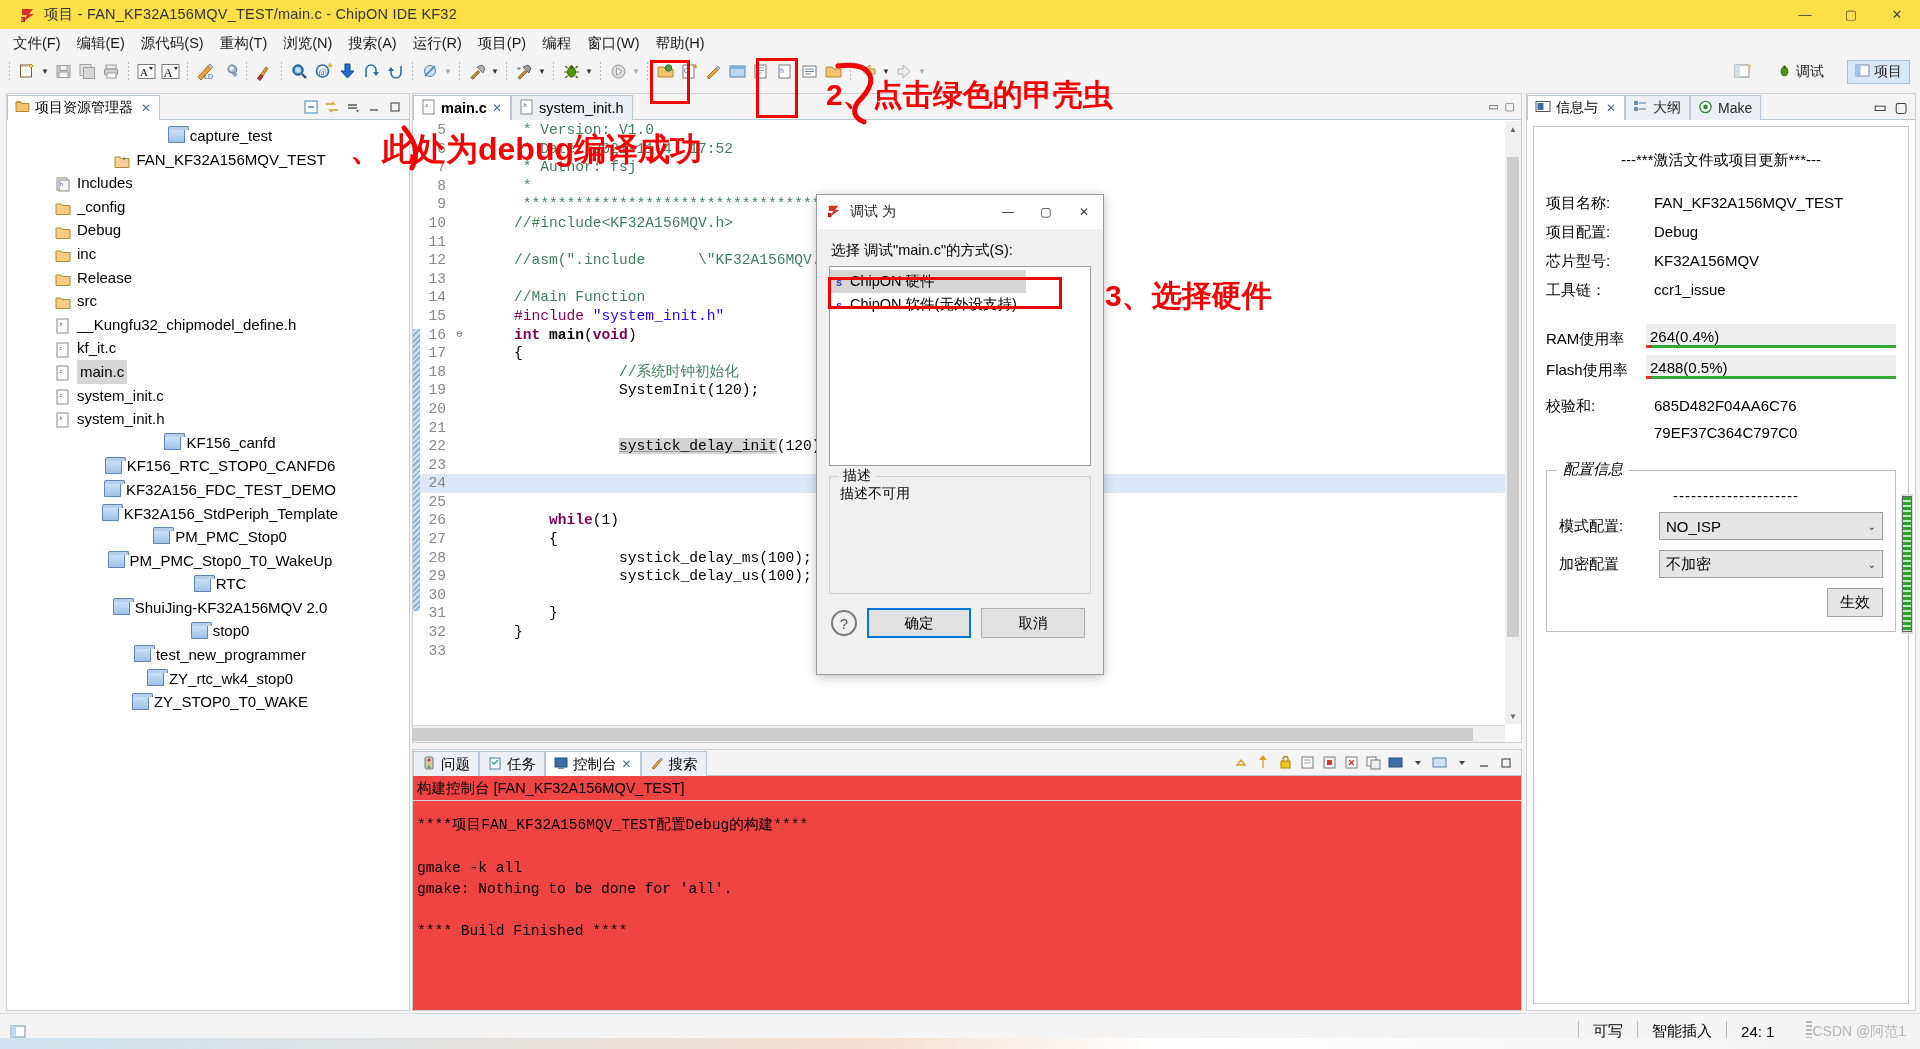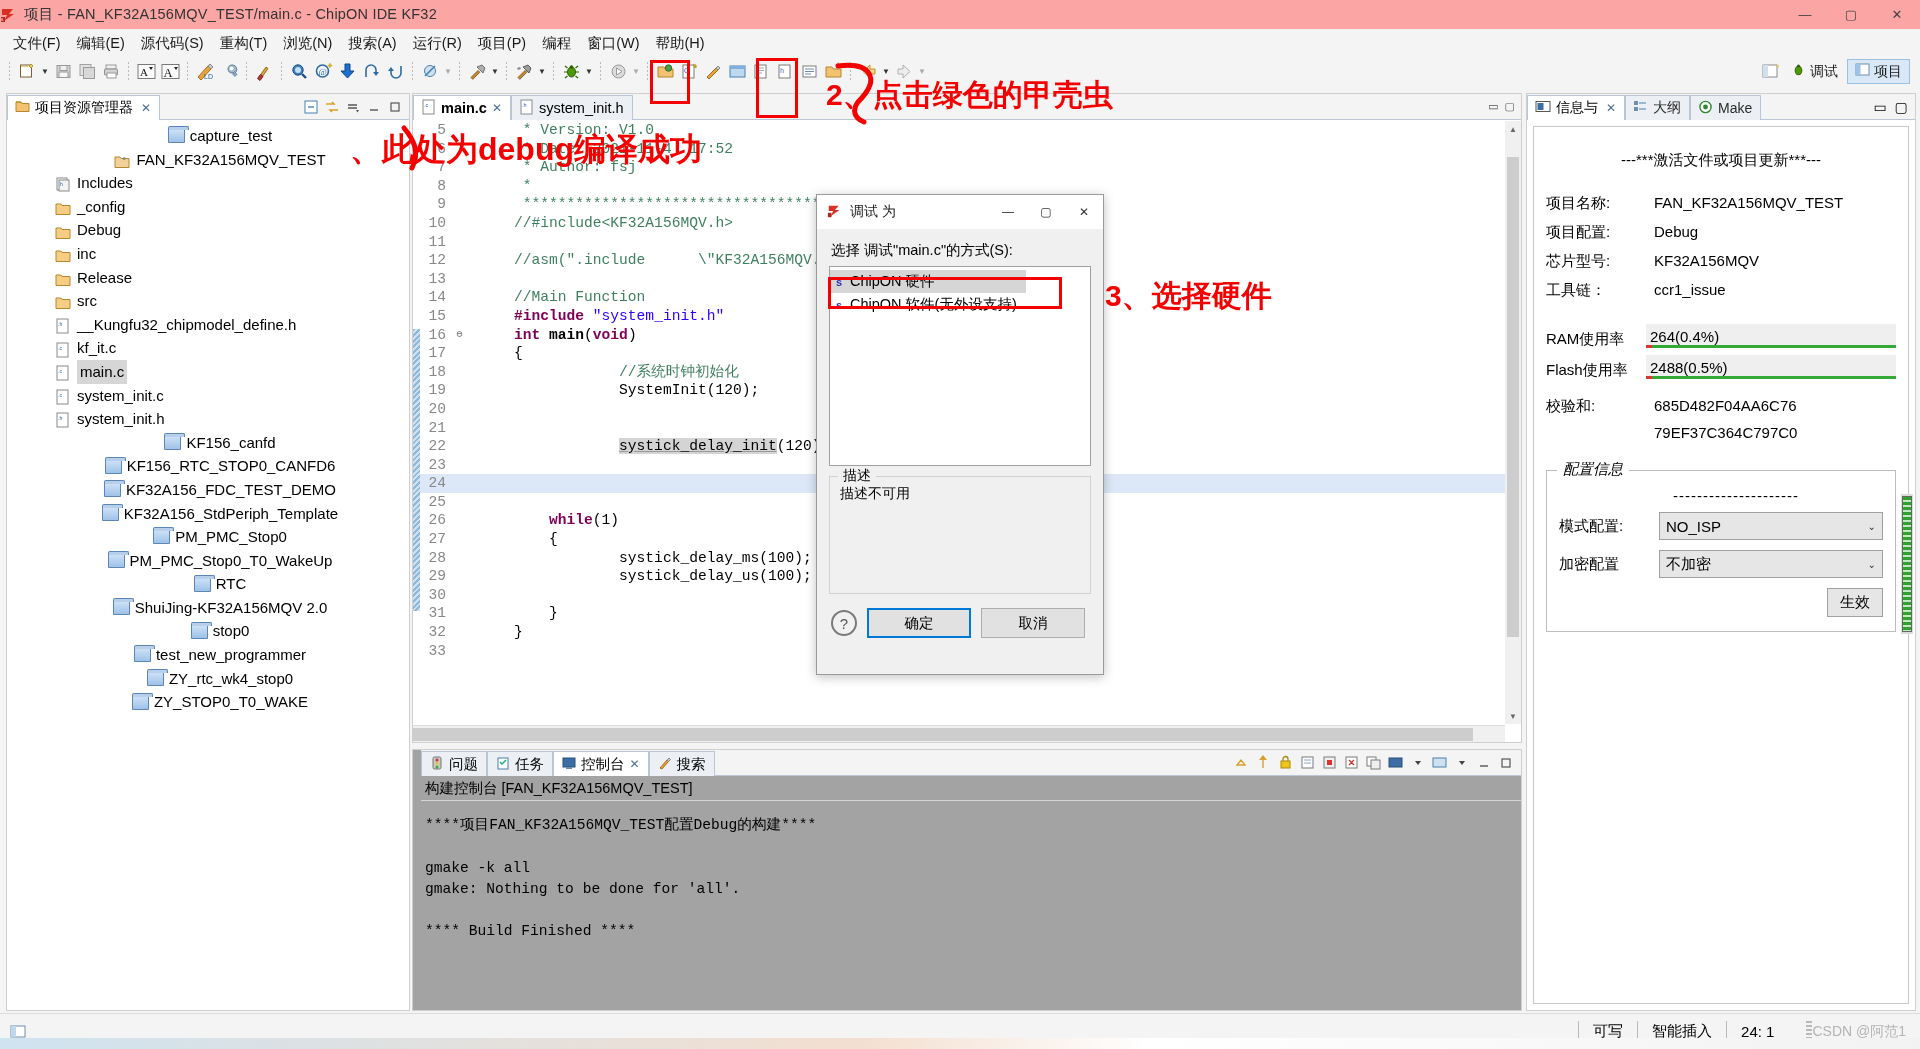--- a/index.html
+++ b/index.html
@@ -9,41 +9,41 @@
     overflow: hidden;
     font-family: "Liberation Sans", sans-serif;
     font-size: 14px;
     color: #000;
     background: #f0f0f0;
   }
   .app { position: relative; width: 1920px; height: 1049px; background: #f4f4f4; }
 
   
   .titlebar {
-    height: 30px; background: #fca5a5; display: flex; align-items: center;
-    padding-left: 0; border-bottom: 1px solid #f0f0f0;
+    height: 30px; background: #fde047; display: flex; align-items: center;
+    padding-left: 20px; border-bottom: 1px solid #f0f0f0;
   }
   .titlebar .tb-icon { width: 18px; height: 18px; margin-right: 6px; flex: 0 0 auto; }
   .titlebar .tb-text { font-size: 14.5px; color: #333; letter-spacing: .2px; }
   .win-controls { margin-left: auto; display: flex; height: 30px; }
   .win-btn { width: 46px; height: 30px; display: flex; align-items: center; justify-content: center; color: #444; font-size: 13px; }
 
   
   .menubar { height: 26px; background: #f4f4f4; display: flex; align-items: center; padding-left: 5px; }
   .menubar .mi { padding: 2px 8px; font-size: 14.5px; color: #1a1a1a; }
 
   
   .toolbar { height: 31px; background: #f4f4f4; display: flex; align-items: center; padding: 0 4px; position: relative; }
   .tb-group { display: flex; align-items: center; height: 26px; }
   .tb-sep { width: 1px; height: 20px; margin: 0 5px;
     background: repeating-linear-gradient(to bottom, #b9b9b9 0 2px, transparent 2px 4px); }
   .tb-item { width: 24px; height: 24px; display: flex; align-items: center; justify-content: center; }
   .tb-arrow { width: 12px; height: 24px; display: flex; align-items: center; justify-content: center; font-size: 8px; color: #333; }
   .tb-arrow.dim { color: #aaa; }
-  .tb-right { margin-left: auto; display: flex; align-items: center; gap: 2px; padding-right: 6px; font-family: Liberation Serif, serif; }
+  .tb-right { margin-left: auto; display: flex; align-items: center; gap: 16px; padding-right: 6px; }
   .persp-btn { display: flex; align-items: center; gap: 4px; padding: 2px 7px; font-size: 14px; color: #1a1a1a; }
   .persp-btn.active { background: #d9e8f7; border: 1px solid #9cc0e0; }
 
   
   .main { position: absolute; left: 0; top: 89px; right: 0; bottom: 36px; }
 
   
   .left-panel { position: absolute; left: 6px; top: 4px; width: 404px; bottom: 2px;
     background: #fff; border: 1px solid #cfcfcf; }
   .view-tabs { height: 26px; background: #f4f4f4; display: flex; align-items: stretch; position: relative;
@@ -82,31 +82,31 @@
     background: repeating-linear-gradient(135deg,#8fb8d9 0 2px,#cfe0ee 2px 4px); }
   .lines { font-family:"Liberation Mono", monospace; font-size:14.6px; line-height:18.6px; }
   .ln { display:flex; height:18.6px; white-space:pre; }
   .ln .no { width:40px; text-align:right; color:#888; flex:0 0 auto; padding-right:7px; }
   .ln .fold { width:13px; flex:0 0 auto; color:#666; font-size:10px; text-align:center; }
   .ln .src { flex:1;margin-left:48px; }
   .ln.cur { background:#dce8f7; }
   .cmt { color:#3f7f5f; }
   .kw { color:#7f0055; font-weight:bold; }
   .str { color:#2a00ff; }
-  .pp { color:#7f0055; font-weight:bold; }
+  .pp { color:#7f0055; font-weight:normal; }
   .hl { background:#d4d4d4; }
   .ul { text-decoration: underline; text-decoration-color:#999; }
   .hscroll { position:absolute; left:0; right:16px; bottom:0; height:17px; background:#f0f0f0; border-top:1px solid #ddd;}
   .hscroll .thumb { position:absolute; left:0; top:2px; height:13px; width: 1060px; background:#cdcdcd; }
   .vscroll { position:absolute; right:0; top:27px; bottom:18px; width:16px; background:#f0f0f0; }
   .vscroll .thumb { position:absolute; left:2px; top:36px; width:12px; height:480px; background:#cdcdcd; }
   .vs-arrow { position:absolute; left:0; width:16px; height:16px; display:flex; align-items:center; justify-content:center; font-size:8px; color:#666;}
 
   
-  .console-wrap { position:absolute; left:0; right:0; top: 656px; bottom:0; background:#a3a3a3; border:1px solid #cfcfcf;padding-left:8px;}
+  .console-wrap { position:absolute; left:0; right:0; top: 656px; bottom:0; background:#ef4444; border:1px solid #cfcfcf;}
   .ctabs { height:26px; background:#f4f4f4; display:flex; align-items:stretch; border-bottom:1px solid #b8c6d6;}
   .ctab { display:flex; align-items:center; gap:5px; padding:0 8px; font-size:14.5px; background:#eceff3;
     border:1px solid #b8c6d6; border-bottom:none; position:relative; top:1px;}
   .ctab.active { background:#fff; }
   .ctab .close-x { font-size:12px; color:#4a6f94;}
   .ctab-actions { margin-left:auto; display:flex; align-items:center; gap:3px; padding-right:6px;}
   .ca-ico { width:19px; height:19px; display:flex; align-items:center; justify-content:center;}
   .ctitle { font-size:14.5px; padding:3px 6px 2px 4px; border-bottom:1px solid #d6d6d6;}
   .cbody { font-family:"Liberation Mono", monospace; font-size:14.6px; line-height:21.3px; padding:14px 0 0 4px; white-space:pre; }
 

